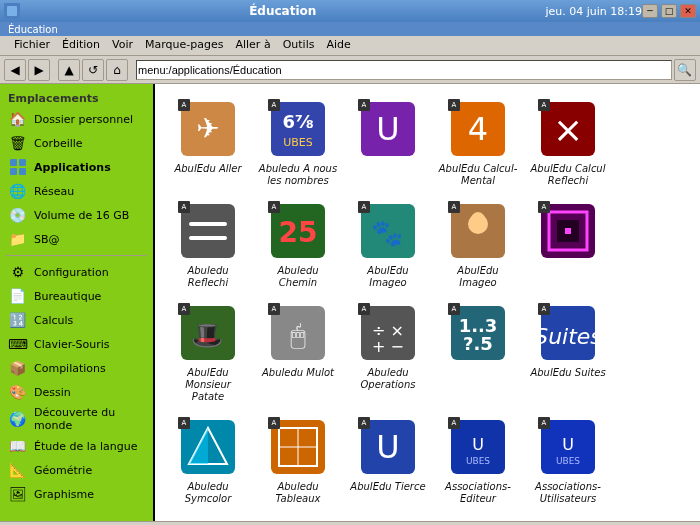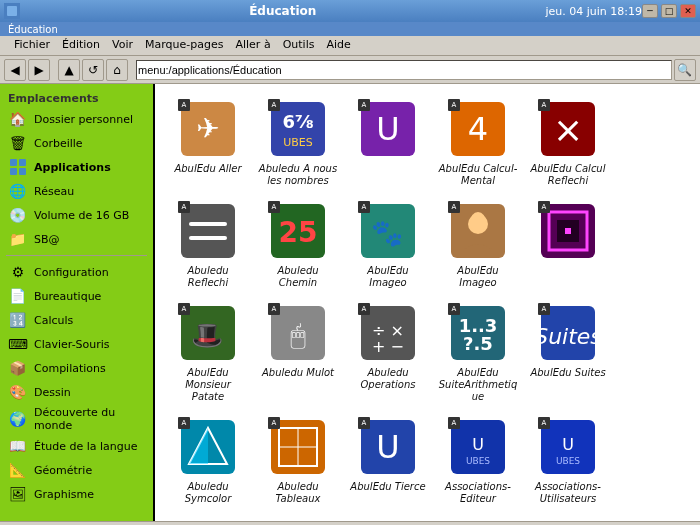--- a/index.html
+++ b/index.html
@@ -386,21 +386,20 @@
 
       <div class="app-icon">
         <div class="icon-img">
           <div class="icon-badge">A</div>
           <svg width="54" height="54" viewBox="0 0 54 54">
               <rect width="54" height="54" rx="6" fill="#226677"></rect>
               <text x="27" y="26" text-anchor="middle" fill="white" font-size="18" font-weight="bold">1..3</text>
               <text x="27" y="44" text-anchor="middle" fill="white" font-size="18" font-weight="bold">?.5</text>
             </svg>
         </div>
-        <div class="icon-label">AbulEdu SuiteArithmetique</div>
       </div>
 
       <div class="app-icon">
         <div class="icon-img">
           <div class="icon-badge">A</div>
           <svg width="54" height="54" viewBox="0 0 54 54">
               <rect width="54" height="54" rx="6" fill="#2244aa"></rect>
               <text x="27" y="38" text-anchor="middle" fill="white" font-size="22" font-style="italic">Suites</text>
             </svg>
         </div>

